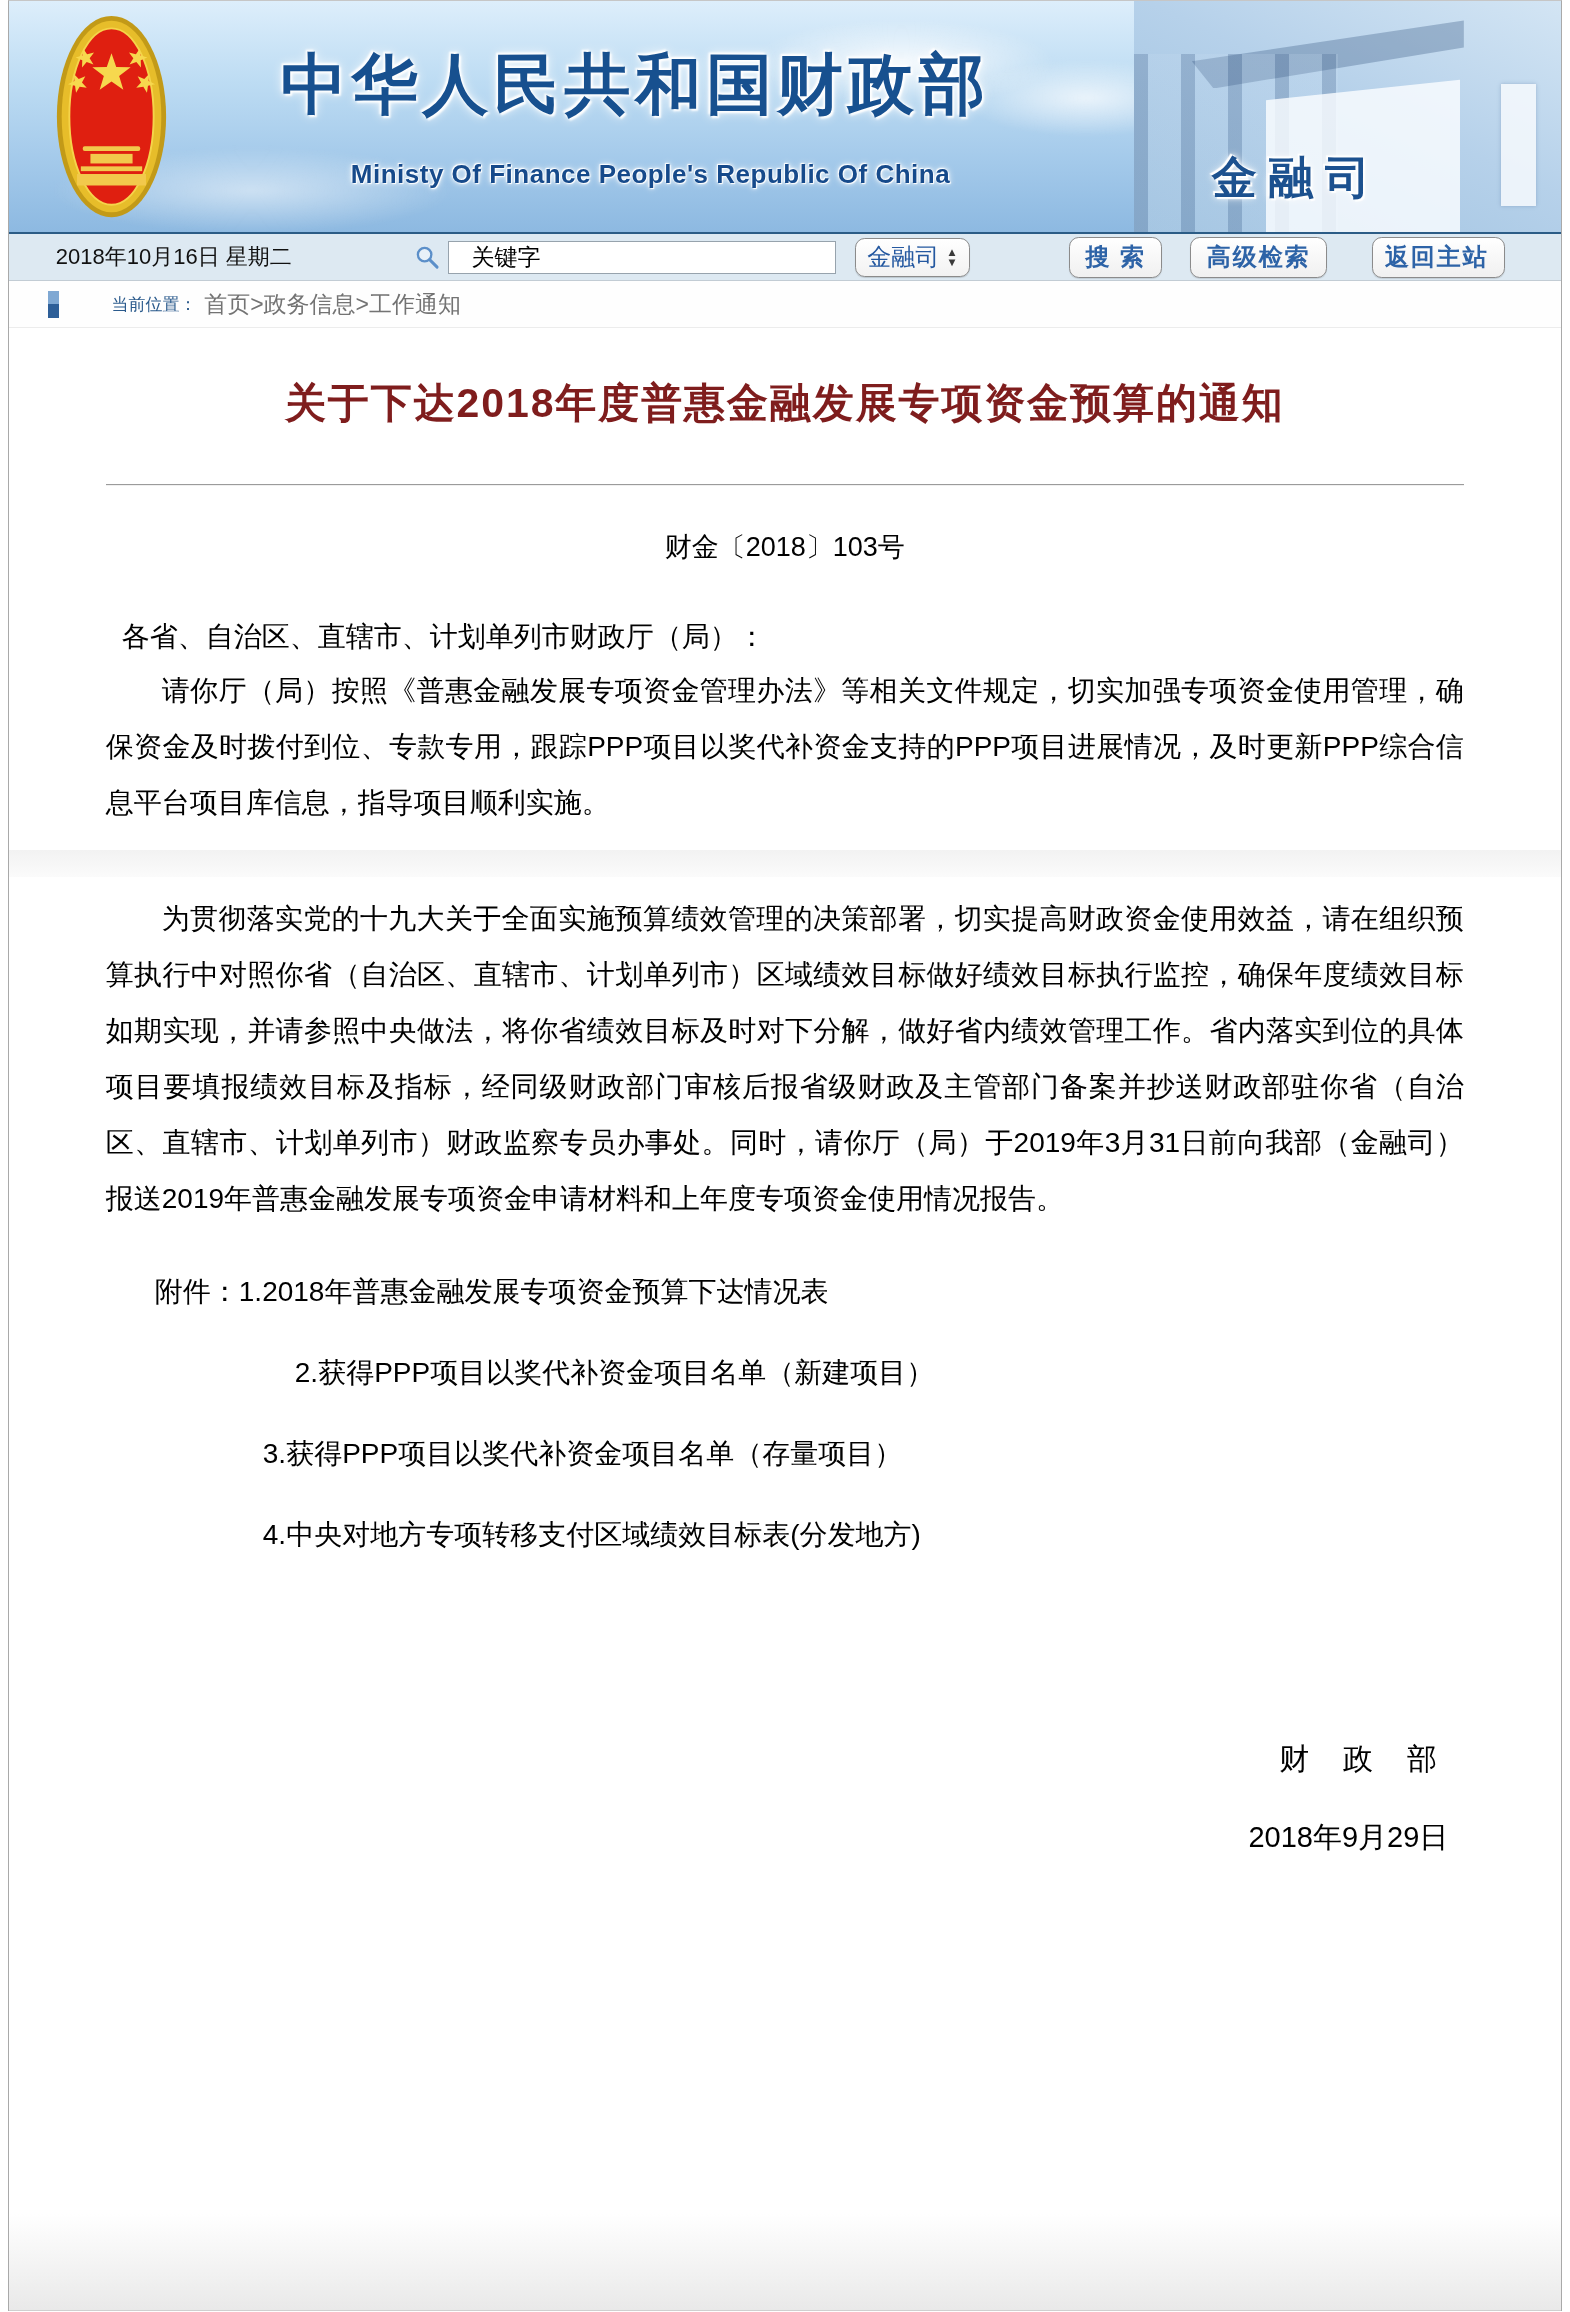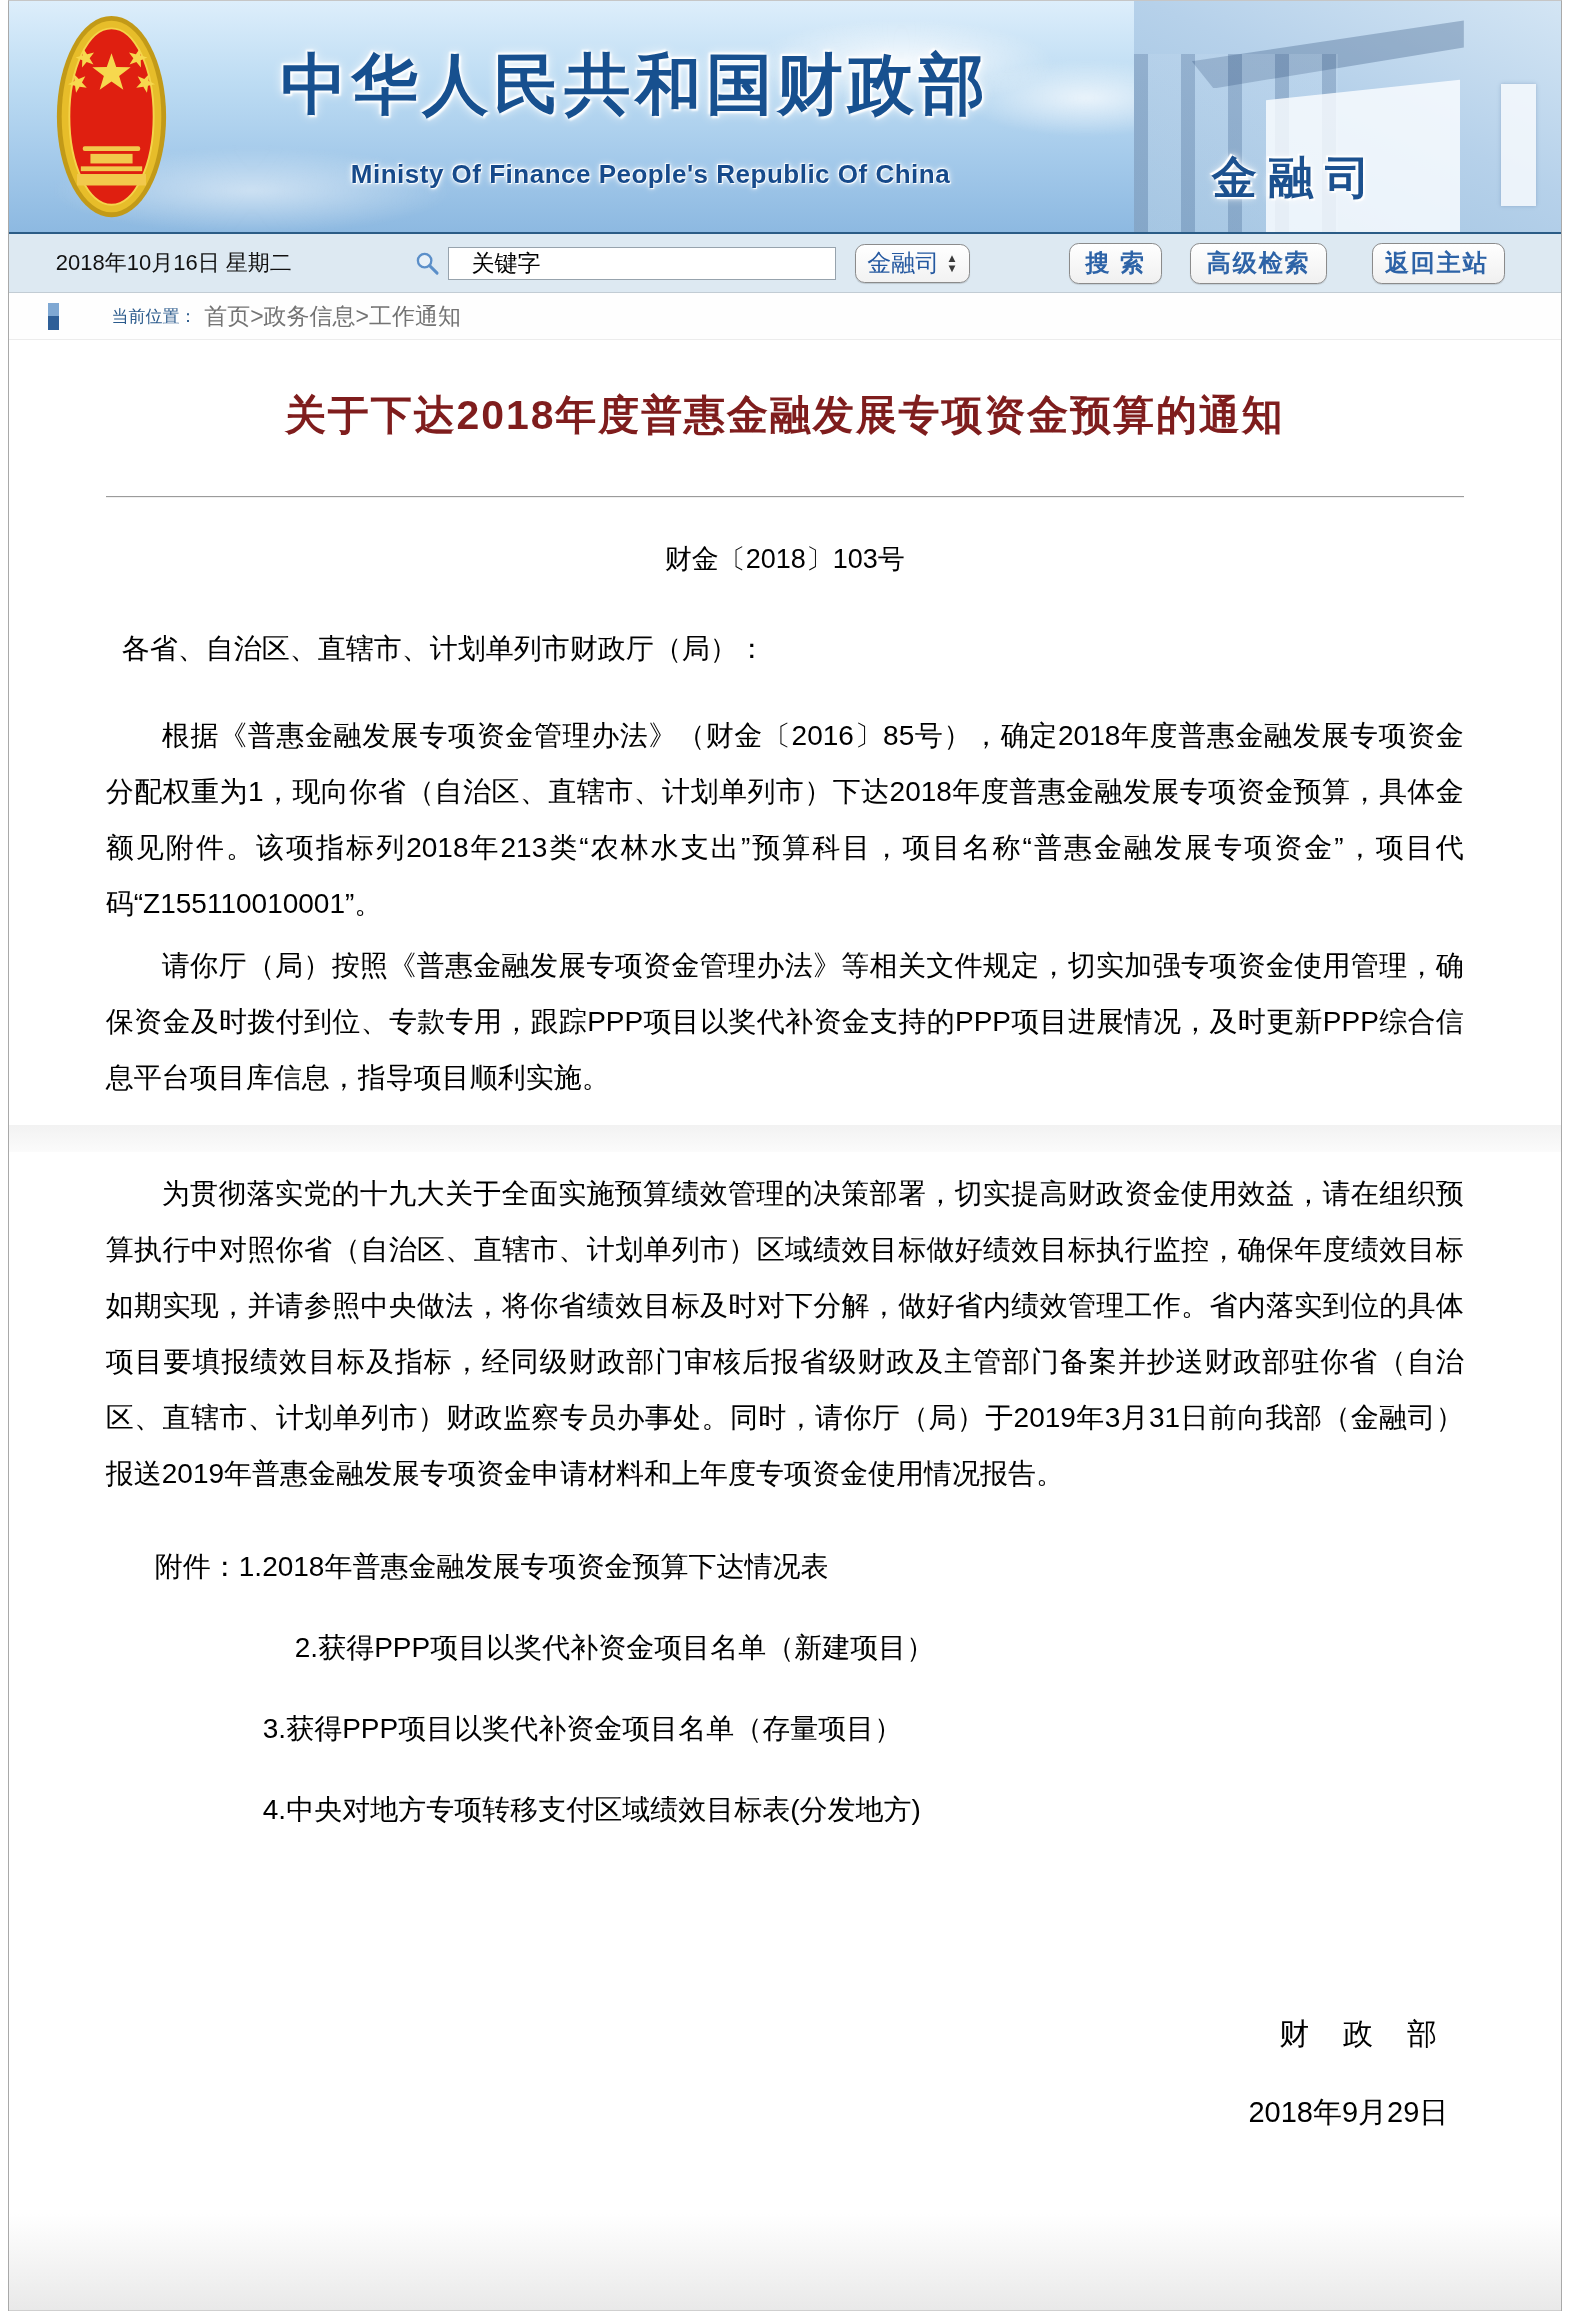--- a/index.html
+++ b/index.html
@@ -48,21 +48,21 @@
     background:rgba(250,252,255,.82); transform:skewY(-6deg); }
   .photo .sign { position:absolute; right:25px; top:83px; width:35px; height:122px;
     background:rgba(246,249,253,.85); box-shadow:0 0 3.9px rgba(90,120,160,.4); }
   .dept {
     position:absolute; left:78px; top:147px; font-size:45px; font-weight:bold; color:#1c518f;
     letter-spacing:11.6px; white-space:nowrap;
     text-shadow:0 0 4.9px #fff,0 0 9.7px #fff,1.9px 1.9px 1px #fff,-1.9px -1.9px 1px #fff;
   }
   
   .toolbar {
-    height:61px; background:#dde9f2; border-top:2.9px solid #2b5c86; border-bottom:1px solid #c2ccd4;
+    height:49px; background:#dde9f2; border-top:2.9px solid #2b5c86; border-bottom:1px solid #c2ccd4;
     display:flex; align-items:center;
   }
   .tb-date { margin-left:47px; font-size:22px; color:#111; width:274px; white-space:nowrap; }
   .magnifier-wrap { margin-left:85px; width:25px; height:25px; }
   .search-input {
     width:388px; height:33px; border:1px solid #97a3ad; margin-left:7.8px; padding:0 23px;
     font-size:23px; color:#000; background:#fff; font-family:inherit;
   }
   .select-pill {
     margin-left:19.4px; min-width:115px; height:39px; border:1px solid #8b8b8b; border-radius:9.7px;
@@ -183,21 +183,20 @@
     <span class="crumb-path">首页&gt;政务信息&gt;工作通知</span>
   </div>
 
   <div class="main">
     <h1 class="doc-title">关于下达2018年度普惠金融发展专项资金预算的通知</h1>
     <div class="divider"></div>
     <div class="doc-number">财金〔2018〕103号</div>
 
     <div class="salutation">各省、自治区、直辖市、计划单列市财政厅（局）：</div>
 
-    <p class="body-para p1">根据《普惠金融发展专项资金管理办法》（财金〔2016〕85号），确定2018年度普惠金融发展专项资金分配权重为1，现向你省（自治区、直辖市、计划单列市）下达2018年度普惠金融发展专项资金预算，具体金额见附件。该项指标列2018年213类“农林水支出”预算科目，项目名称“普惠金融发展专项资金”，项目代码“Z155110010001”。</p>
     <p class="body-para p2">请你厅（局）按照《普惠金融发展专项资金管理办法》等相关文件规定，切实加强专项资金使用管理，确保资金及时拨付到位、专款专用，跟踪PPP项目以奖代补资金支持的PPP项目进展情况，及时更新PPP综合信息平台项目库信息，指导项目顺利实施。</p>
     <div class="band"></div>
     <p class="body-para p3">为贯彻落实党的十九大关于全面实施预算绩效管理的决策部署，切实提高财政资金使用效益，请在组织预算执行中对照你省（自治区、直辖市、计划单列市）区域绩效目标做好绩效目标执行监控，确保年度绩效目标如期实现，并请参照中央做法，将你省绩效目标及时对下分解，做好省内绩效管理工作。省内落实到位的具体项目要填报绩效目标及指标，经同级财政部门审核后报省级财政及主管部门备案并抄送财政部驻你省（自治区、直辖市、计划单列市）财政监察专员办事处。同时，请你厅（局）于2019年3月31日前向我部（金融司）报送2019年普惠金融发展专项资金申请材料和上年度专项资金使用情况报告。</p>
 
     <div class="attachments">
       <div class="att-line att-first">
         <span>附件：</span><span>1.2018年普惠金融发展专项资金预算下达情况表</span>
       </div>
       <div class="att-line att-i2">2.获得PPP项目以奖代补资金项目名单（新建项目）</div>
       <div class="att-line att-i3">3.获得PPP项目以奖代补资金项目名单（存量项目）</div>

